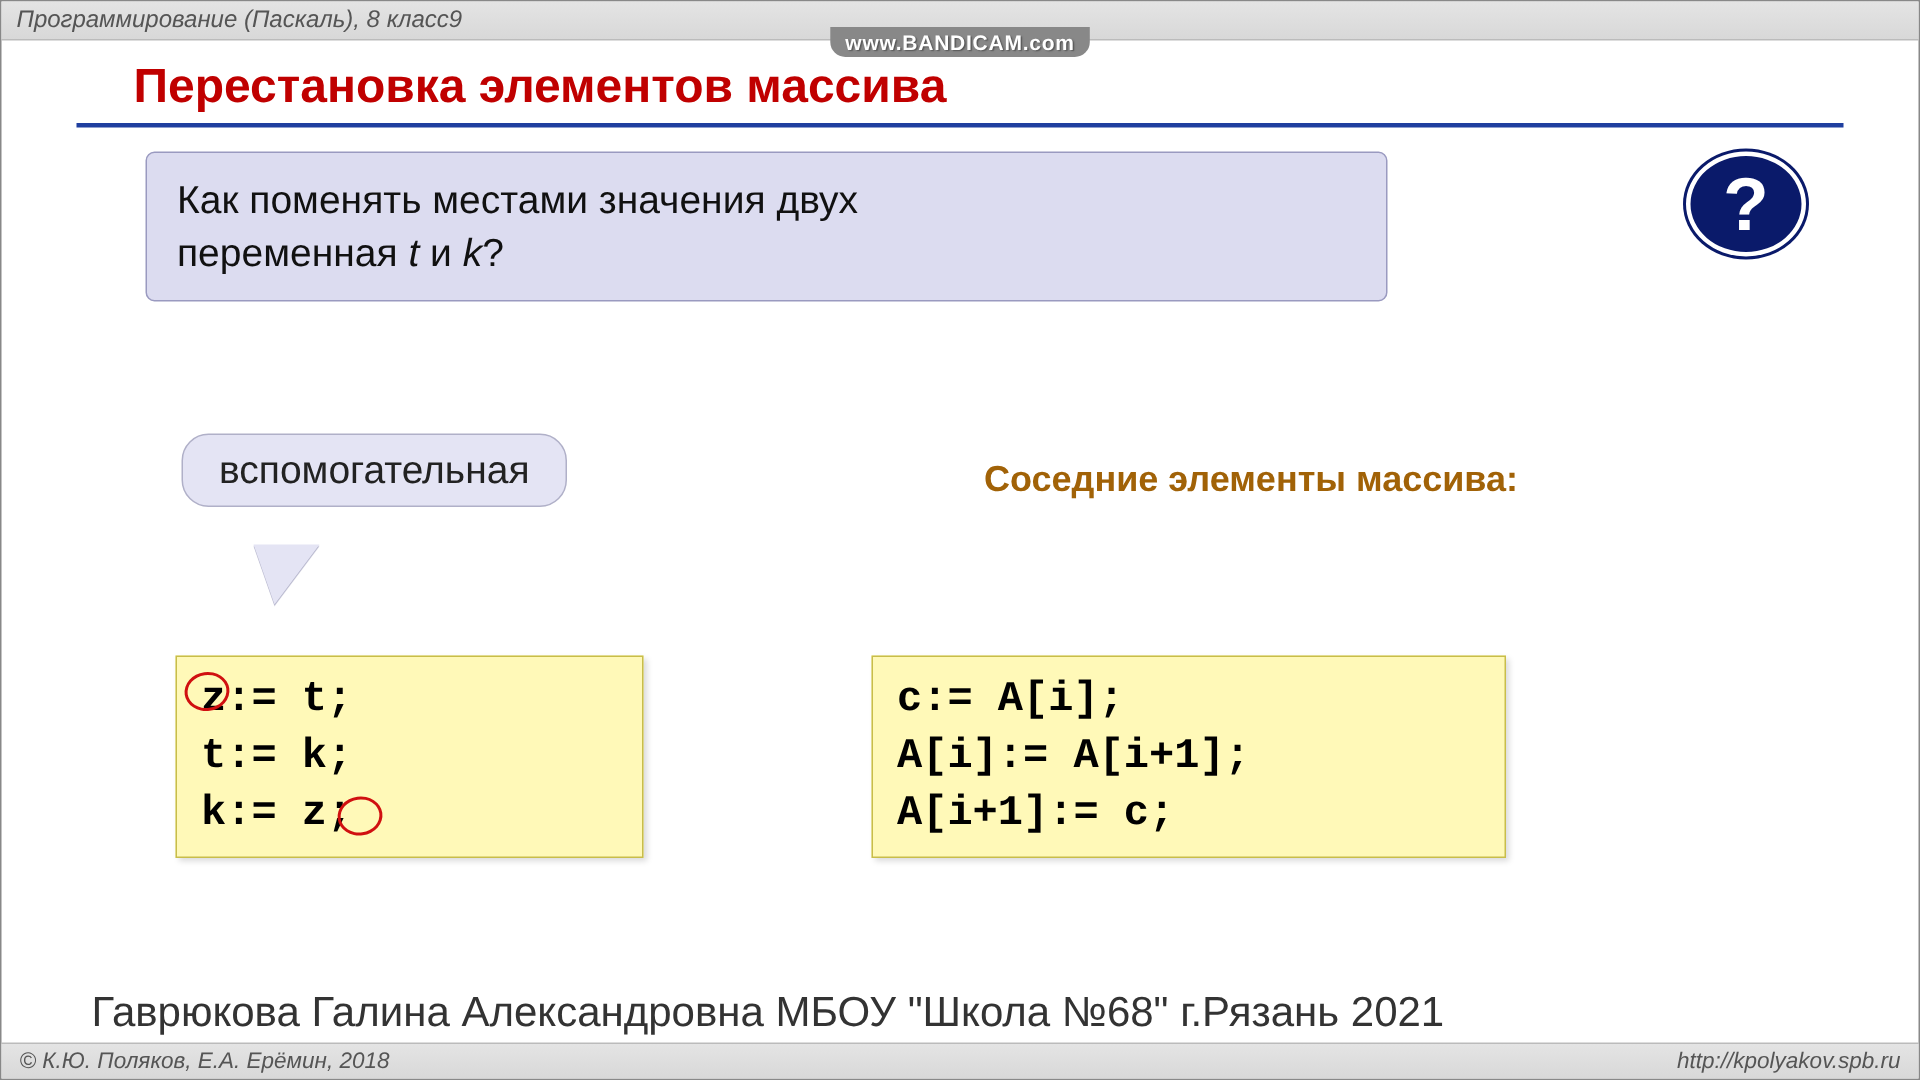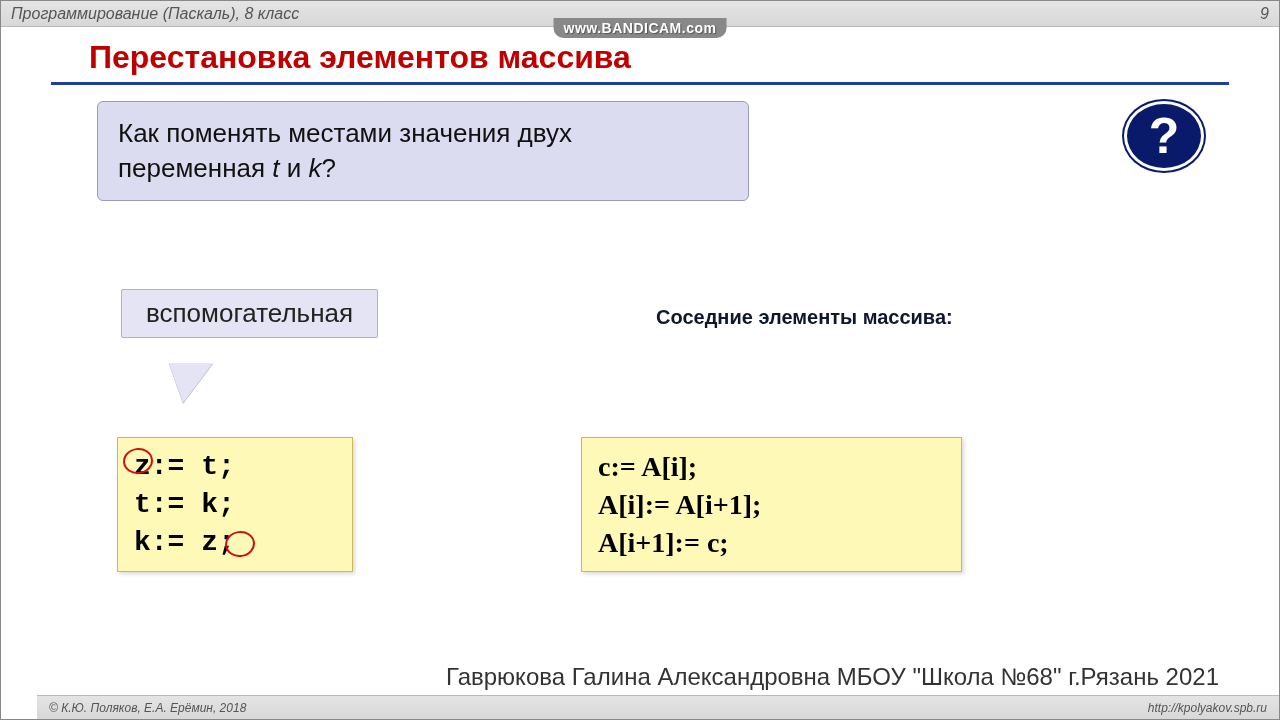--- a/index.html
+++ b/index.html
@@ -7,40 +7,40 @@
   .slide {
     position: relative;
     width: 1280px; height: 720px;
     background: #fff;
     border: 1px solid #888;
   }
   .hdr {
     height: 26px;
     background: linear-gradient(#e4e4e4, #d8d8d8);
     border-bottom: 1px solid #bbb;
-    display: flex; align-items: center; justify-content: space-between;
+    display: flex; align-items: center; 
     padding: 0 10px;
     font-style: italic; color: #555; font-size: 16px;
   }
   .bandicam {
     position: absolute; top: 17px; left: 50%; transform: translateX(-50%);
     font-weight: bold; color: #fff; font-size: 14px;
     background: #888; padding: 2px 10px; border-radius: 0 0 10px 10px;
     letter-spacing: .5px;
     text-shadow: 1px 1px 1px #555;
   }
   .title {
     color: #c00000; font-weight: bold; font-size: 32px;
     margin: 12px 0 6px 88px;
   }
   .title-underline {
     margin: 0 50px; height: 3px; background: #1f3f9f;
   }
   .question-box {
-    position: absolute; left: 96px; top: 100px; width: 652px;
+    position: absolute; left: 96px; top: 100px; width: 828px;
     background: #dcdcf0;
     border: 1px solid #9a9ac0;
     border-radius: 6px;
     padding: 14px 20px;
     font-size: 26px; color: #111;
     line-height: 1.35;
   }
   .question-box i { font-style: italic; }
   .qmark {
     position: absolute; right: 75px; top: 100px;
@@ -49,21 +49,21 @@
     border-radius: 50%;
     border: 3px solid #fff;
     box-shadow: 0 0 0 2px #0a1a6a;
     display: flex; align-items: center; justify-content: center;
     color: #fff; font-size: 50px; font-weight: bold;
   }
   .callout {
     position: absolute; left: 120px; top: 288px;
     background: #e4e4f4;
     border: 1px solid #b0b0c8;
-    border-radius: 2px;
+    border-radius: 18px;
     padding: 8px 24px;
     font-size: 26px; color: #222; text-align: center;
     line-height: 1.2;
   }
   .callout-tail {
     position: absolute; left: 168px; top: 362px;
     width: 0; height: 0;
     border-left: 14px solid transparent;
     border-right: 30px solid transparent;
     border-top: 40px solid #e4e4f4;
@@ -73,47 +73,47 @@
     position: absolute;
     background: #fff9b8;
     border: 1px solid #c8bd4a;
     padding: 10px 16px;
     font-family: "Courier New", monospace;
     font-weight: bold; font-size: 28px; color: #000;
     line-height: 1.35;
     box-shadow: 2px 2px 4px rgba(0,0,0,.15);
     white-space: pre;
   }
-  .code1 { left: 116px; top: 436px; width: 236px; }
-  .code2 { left: 580px; top: 436px; width: 381px; font-family: Liberation Serif, serif; }
+  .code1 { left: 116px; top: 436px; width: 312px; }
+  .code2 { left: 580px; top: 436px; width: 423px; }
   .green-head {
     position: absolute; left: 655px; top: 305px;
-    color: #0f172a; font-weight: bold; font-size: 20px;
+    color: #a16207; font-weight: bold; font-size: 24px;
   }
   .red-circle {
     position: absolute; width: 30px; height: 26px;
     border: 2px solid #d01010; border-radius: 50%;
     transform: rotate(-8deg);
   }
   .rc1 { left: 122px; top: 447px; }
   .rc2 { left: 224px; top: 530px; }
   .teacher {
     position: absolute; left: 60px; bottom: 28px; right: 60px;
-    text-align: right;
-    font-size: 24px; font-weight: 500; color: #333;
+    text-align: left;
+    font-size: 28px; font-weight: 500; color: #333;
     text-shadow: -1px -1px 0 #fff, 1px -1px 0 #fff, -1px 1px 0 #fff, 1px 1px 0 #fff;
     font-family: Arial, sans-serif;
   }
   .ftr {
     position: absolute; left: 0; right: 0; bottom: 0; height: 24px;
     background: linear-gradient(#e4e4e4, #d8d8d8);
     border-top: 1px solid #bbb;
     display: flex; justify-content: space-between; align-items: center;
     padding: 0 12px;
-    font-style: italic; color: #555; font-size: 12px; margin-left: 36px;
+    font-style: italic; color: #555; font-size: 15px;
   }
 </style>
 </head>
 <body>
 
 <div class="slide">
 
   <div class="hdr">
     <span>Программирование (Паскаль), 8 класс</span>
     <span>9</span>

